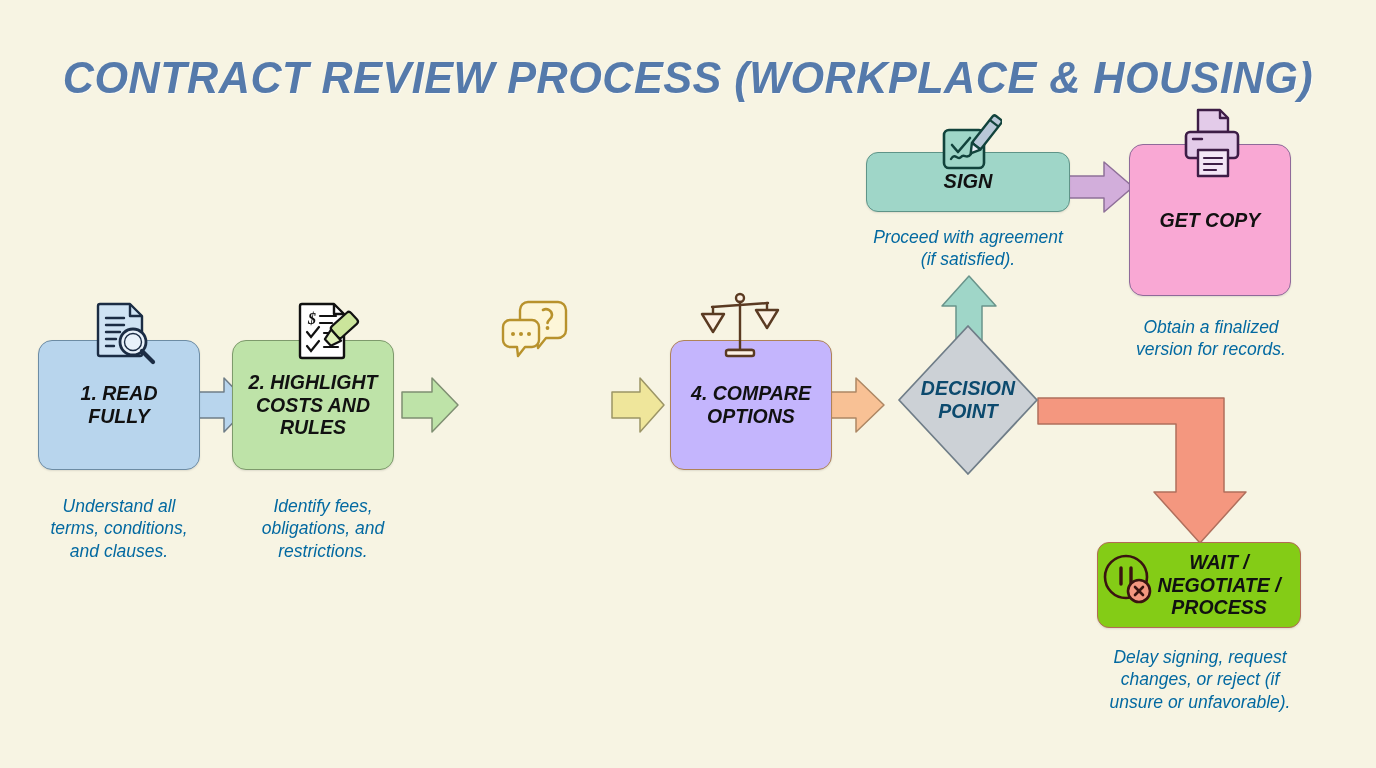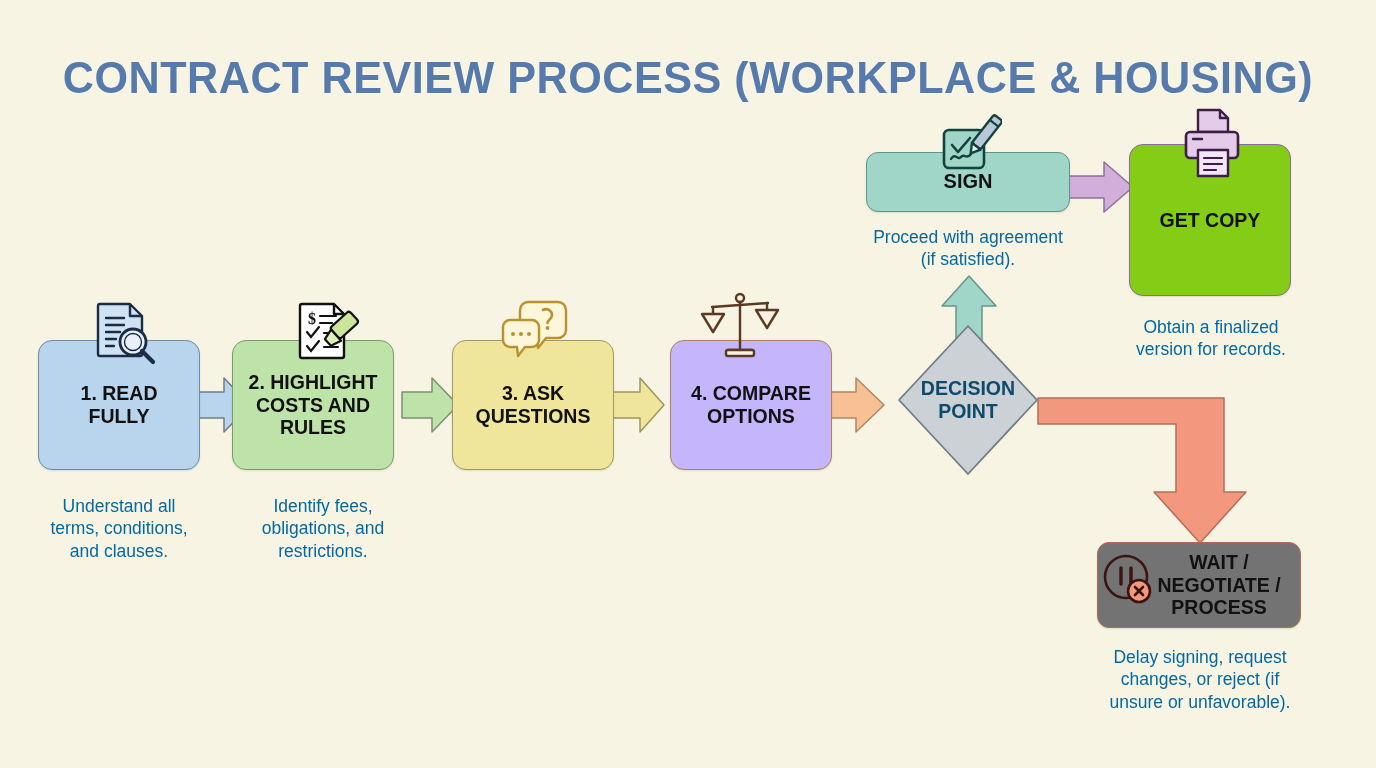--- a/index.html
+++ b/index.html
@@ -11,20 +11,21 @@
     height: 768px;
     background: #f7f4e3;
     font-family: "Liberation Sans", sans-serif;
     overflow: hidden;
     position: relative;
   }
   #stage {
     position: relative;
     width: 1183px;
     height: 768px;
+    font-style: italic;
   }
 
   
   #title {
     position: absolute;
     left: 0;
     top: 52px;
     width: 1376px;
     text-align: center;
     font-family: "Liberation Sans Narrow", "Liberation Sans", sans-serif;
@@ -63,25 +64,25 @@
   #box3 { left: 452px; top: 340px; background: #efe69b; border-color: #a09a5f; }
   #box4 { left: 670px; top: 340px; background: #c4b5fd; border-color: #b08357; }
 
   #sign-box {
     left: 866px; top: 152px; width: 204px; height: 60px;
     background: #9fd6c8; border-color: #5f9488; font-size: 20px;
     border-radius: 12px;
   }
   #getcopy-box {
     left: 1129px; top: 144px; width: 162px; height: 152px;
-    background: #84cc16; border-color: #8f6a9a; font-size: 19.5px;
+    background: #f9a8d4; border-color: #8f6a9a; font-size: 19.5px;
   }
   #wait-box {
     left: 1097px; top: 542px; width: 204px; height: 86px;
-    background: #737373; border-color: #b46a56; font-size: 19.5px;
+    background: #84cc16; border-color: #b46a56; font-size: 19.5px;
     border-radius: 12px;
   }
 
   
   #decision {
     position: absolute;
     left: 893px; top: 320px;
     width: 150px; height: 160px;
     z-index: 5;
   }
@@ -195,26 +196,20 @@
       <line x1="36" y1="37" x2="50" y2="37"></line>
       <path d="M19,50 l4,5 l8,-10"></path>
       <line x1="36" y1="51" x2="50" y2="51"></line>
     </g>
     <g transform="rotate(-42 56 30)">
       <rect x="44" y="22" width="26" height="15" rx="3" fill="#cbe59b" stroke="#111" stroke-width="2.2"></rect>
       <path d="M44,24 l-11,3 v9 l11,3 z" fill="#dff0b9" stroke="#111" stroke-width="2.2" stroke-linejoin="round"></path>
     </g>
   </svg>
 
-  <div class="node step-box" id="box3">
-    <div class="node-label">
-      <span>3. ASK</span><br>
-      <span>QUESTIONS</span>
-    </div>
-  </div>
   <svg class="icon" style="left:498px; top:296px;" width="78" height="72" viewBox="0 0 78 72">
     <path d="M30,6 h30 a8,8 0 0 1 8,8 v20 a8,8 0 0 1 -8,8 h-12 l-8,10 l-1,-10 h-9 a8,8 0 0 1 -8,-8 v-20 a8,8 0 0 1 8,-8 z" fill="#fdf6d8" stroke="#b8922c" stroke-width="2.4" stroke-linejoin="round"></path>
     <path d="M45,14 a6,6 0 0 1 9,5 c0,4 -4,4.5 -4.5,8" fill="none" stroke="#b8922c" stroke-width="2.6" stroke-linecap="round"></path>
     <circle cx="49.5" cy="32" r="1.9" fill="#b8922c"></circle>
     <path d="M12,24 h22 a7,7 0 0 1 7,7 v13 a7,7 0 0 1 -7,7 h-7 l-7,9 l-1,-9 h-7 a7,7 0 0 1 -7,-7 v-13 a7,7 0 0 1 7,-7 z" fill="#fdf6d8" stroke="#b8922c" stroke-width="2.4" stroke-linejoin="round"></path>
     <g fill="#b8922c">
       <circle cx="15" cy="38" r="2"></circle>
       <circle cx="23" cy="38" r="2"></circle>
       <circle cx="31" cy="38" r="2"></circle>
     </g>

